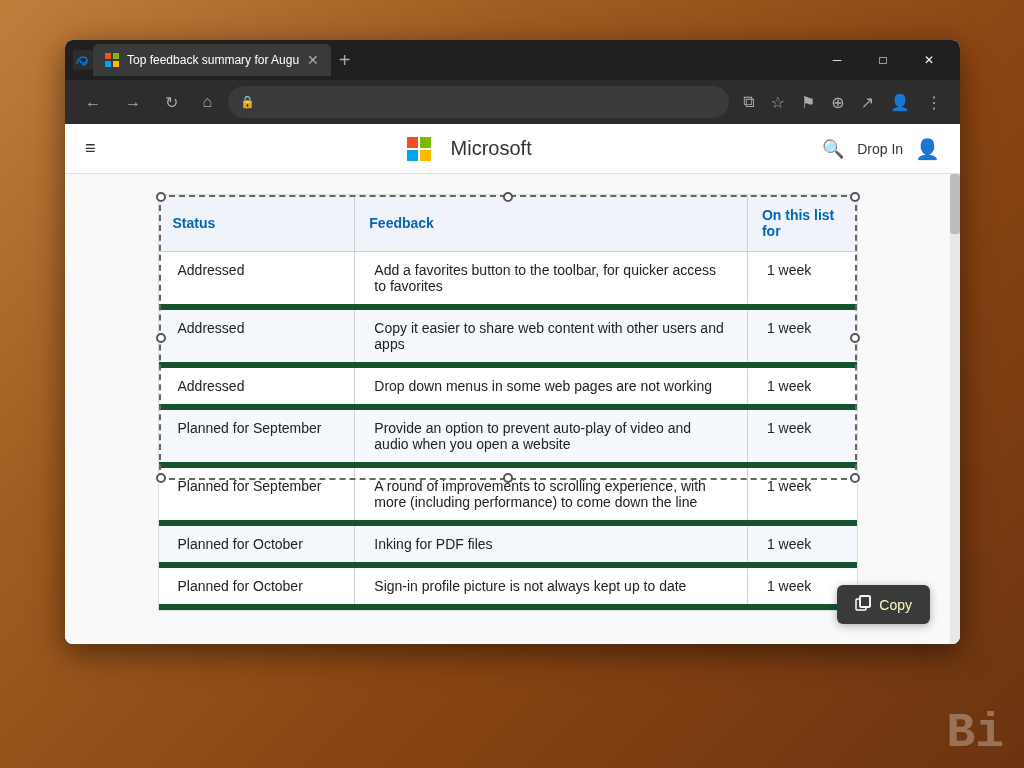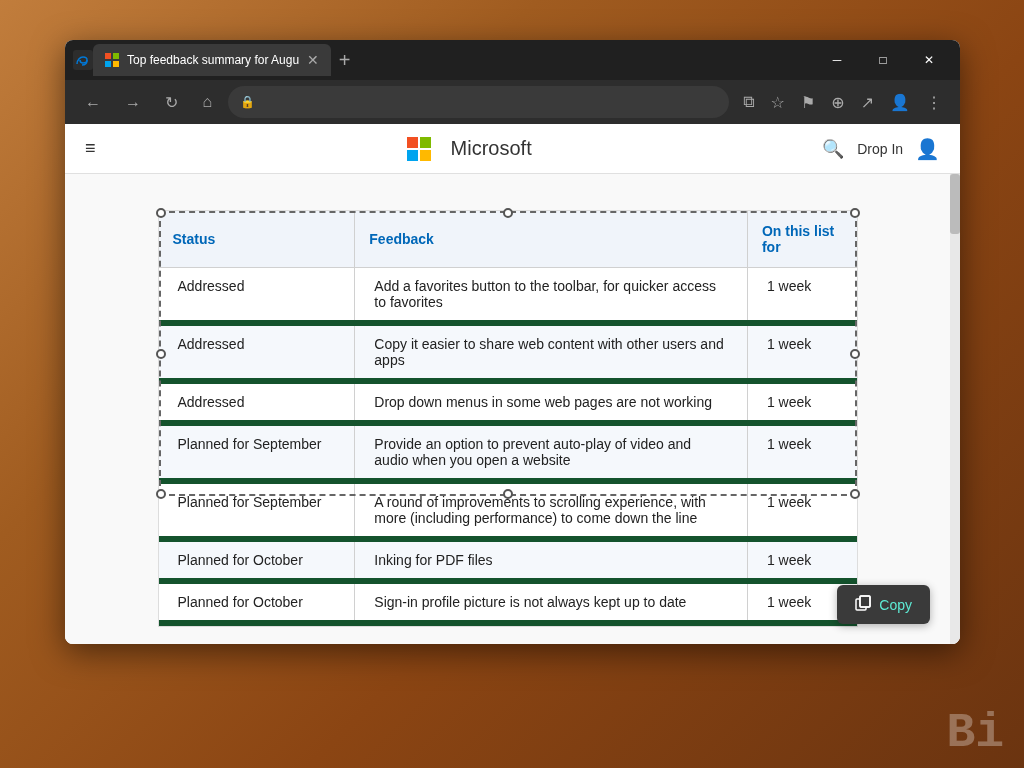--- a/index.html
+++ b/index.html
@@ -290,21 +290,21 @@
       background: #bbb;
       border-radius: 3px;
       margin-top: 0;
     }
 
     
     .table-container {
       position: relative;
       background: #f0abfc;
       border: 1px solid #ddd;
-      margin: 16px auto;
+      margin: 0 auto;
       max-width: 700px;
     }
 
     
     .selection-overlay {
       position: absolute;
       top: 0;
       left: 0;
       right: 0;
       bottom: 130px;
@@ -376,21 +376,21 @@
     .status-col { width: 180px; }
     .feedback-col { width: 360px; }
     .onlist-col { width: 100px; }
 
     
     .copy-button {
       position: absolute;
       bottom: 20px;
       right: 30px;
       background: #3a3a3a;
-      color: #5eead4;
+      color: #fef9c3;
       border-radius: 6px;
       padding: 10px 18px;
       display: flex;
       align-items: center;
       gap: 8px;
       font-size: 14px;
       cursor: pointer;
       z-index: 20;
       box-shadow: 0 2px 8px rgba(0,0,0,0.3);
     }

